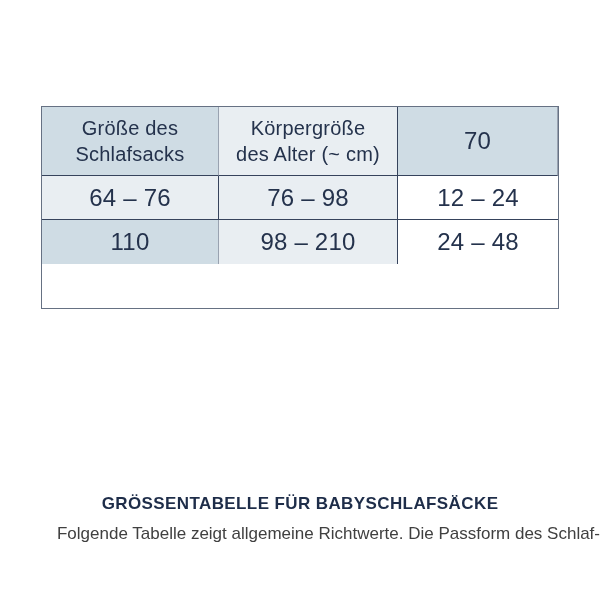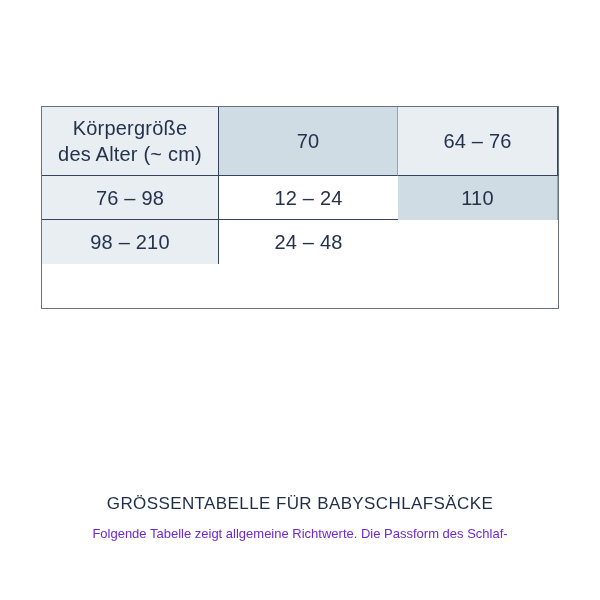--- a/index.html
+++ b/index.html
@@ -15,55 +15,60 @@
   .size-table{
     position:absolute;left:41px;top:106px;
     display:grid;
     grid-template-columns:177px 179px 160px;
     grid-template-rows:69px 44px 44px 44px;
     border:1.5px solid var(--border-outer,#667183);
     box-sizing:content-box;
   }
   .cell{
     display:flex;flex-direction:column;align-items:center;justify-content:center;
-    font-size:20px;line-height:26px;
+    font-size:24px;line-height:26px;
     color:var(--text,#24324c);
     border-bottom:1.5px solid var(--border-dark,#36435c);
     box-sizing:border-box;
     text-align:center;
     letter-spacing:0.2px;
   }
   .cell.c1{background:var(--col1-bg,#cfdce4);border-right:1.5px solid var(--border-light,#99a2b0);}
   .cell.c2{background:var(--col2-bg,#e9eef2);border-right:1.5px solid var(--border-dark,#36435c);}
   .cell.c3{background:var(--col3-bg,#ffffff);}
   .hdr{font-size:20px;}
 
   
   .caption-block{
     position:absolute;left:0;top:494px;width:600px;
     text-align:center;
   }
   .caption-heading{
     margin:0 0 9px 0;
-    font-size:17px;font-weight:400;letter-spacing:0.4px;
+    font-size:17px;font-weight:700;letter-spacing:0.4px;
     color:#1e2d49;
   }
   .caption-text{
     margin:0;
-    font-size:13px;line-height:22px;
-    color:#6d28d9;
+    font-size:17px;line-height:22px;
+    color:#404040;
+    text-align:right;
   }
 </style>
 </head>
 <body>
 
 <div class="canvas">
 
   <div class="size-table">
 
+    <div class="cell c1 hdr">
+      <span>Größe des</span>
+      <span>Schlafsacks</span>
+    </div>
     <div class="cell c2 hdr">
       <span>Körpergröße</span>
       <span>des Alter (~ cm)</span>
     </div>
 
     <div class="cell c1">70</div>
     <div class="cell c2">64 – 76</div>
 
     <div class="cell c2">76 – 98</div>
     <div class="cell c3">12 – 24</div>

